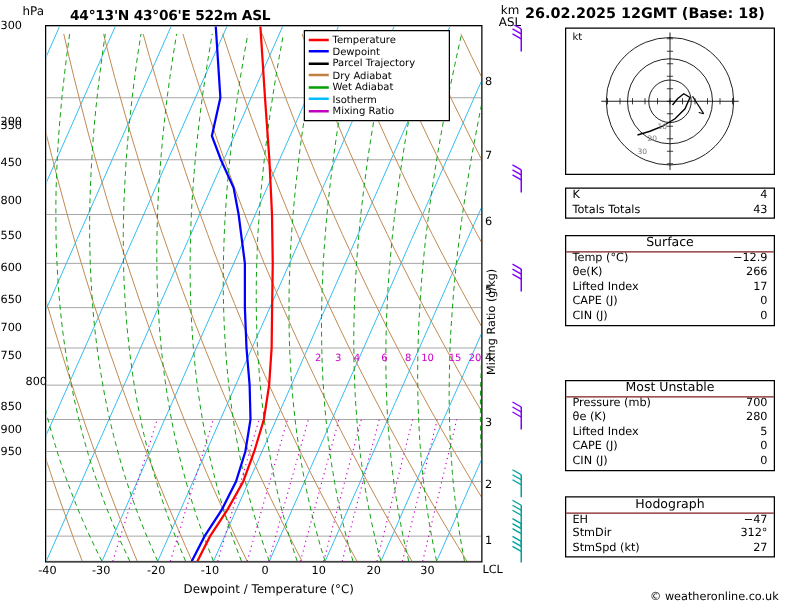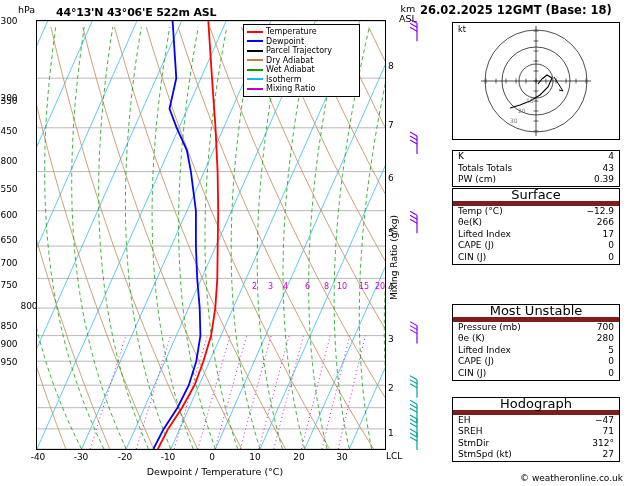--- a/index.html
+++ b/index.html
@@ -31,21 +31,21 @@
   .legend-swatch{display:inline-block;width:16px;height:2px;vertical-align:middle;margin-right:3px;}
   .legend-text{font-size:8px;vertical-align:middle;}
   
   #hodograph-box{left:452px;top:22px;width:168px;height:118px;border:1px solid #000;box-sizing:border-box;background:#fff;}
   #hodo-kt{left:458px;top:25px;font-size:8px;}
   
   .tbl{position:absolute;left:452px;width:168px;border:1px solid #000;box-sizing:border-box;background:#fff;}
   .trow{display:flex;justify-content:space-between;padding:0 5px;font-size:9px;line-height:11.6px;height:11.6px;}
   .trow .k{white-space:nowrap;}
   .trow .v{white-space:nowrap;}
-  .thead{text-align:center;font-size:13px;line-height:11.6px;height:11.6px;border-top:1px solid #000;border-bottom:5px solid #7f1d1d;}
+  .thead{text-align:center;font-size:10px;line-height:11.6px;height:11.6px;border-top:1px solid #000;border-bottom:1px solid #7f1d1d;}
   #tbl-top{top:150px;}
   #tbl-surface{top:188px;}
   #tbl-unstable{top:304px;}
   #tbl-hodo{top:397px;}
   
   #copyright{right:6px;bottom:3px;font-size:9px;}
 </style>
 </head>
 <body>
 
@@ -250,24 +250,20 @@
 
 <div class="tbl" id="tbl-top">
   <div class="trow">
       <span class="k">K</span>
       <span class="v">4</span>
     </div>
   <div class="trow">
       <span class="k">Totals Totals</span>
       <span class="v">43</span>
     </div>
-  <div class="trow">
-      <span class="k">PW (cm)</span>
-      <span class="v">0.39</span>
-    </div>
 </div>
 
 <div class="tbl" id="tbl-surface">
   <div class="thead" style="border-top:none;">Surface</div>
   <div class="trow">
       <span class="k">Temp (°C)</span>
       <span class="v">−12.9</span>
     </div>
   <div class="trow">
       <span class="k">θe(K)</span>
@@ -309,24 +305,20 @@
       <span class="k">CIN (J)</span>
       <span class="v">0</span>
     </div>
 </div>
 
 <div class="tbl" id="tbl-hodo">
   <div class="thead" style="border-top:none;">Hodograph</div>
   <div class="trow">
       <span class="k">EH</span>
       <span class="v">−47</span>
-    </div>
-  <div class="trow">
-      <span class="k">SREH</span>
-      <span class="v">71</span>
     </div>
   <div class="trow">
       <span class="k">StmDir</span>
       <span class="v">312°</span>
     </div>
   <div class="trow">
       <span class="k">StmSpd (kt)</span>
       <span class="v">27</span>
     </div>
 </div>

